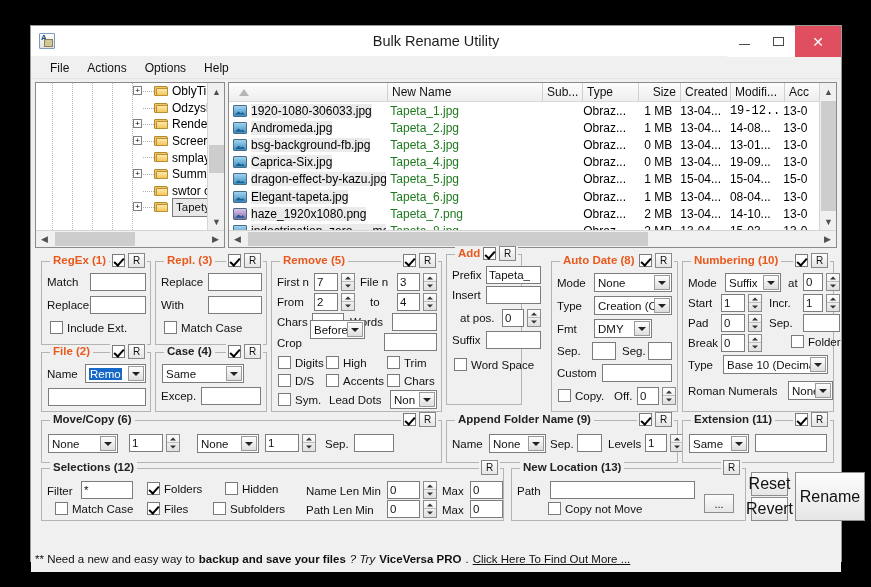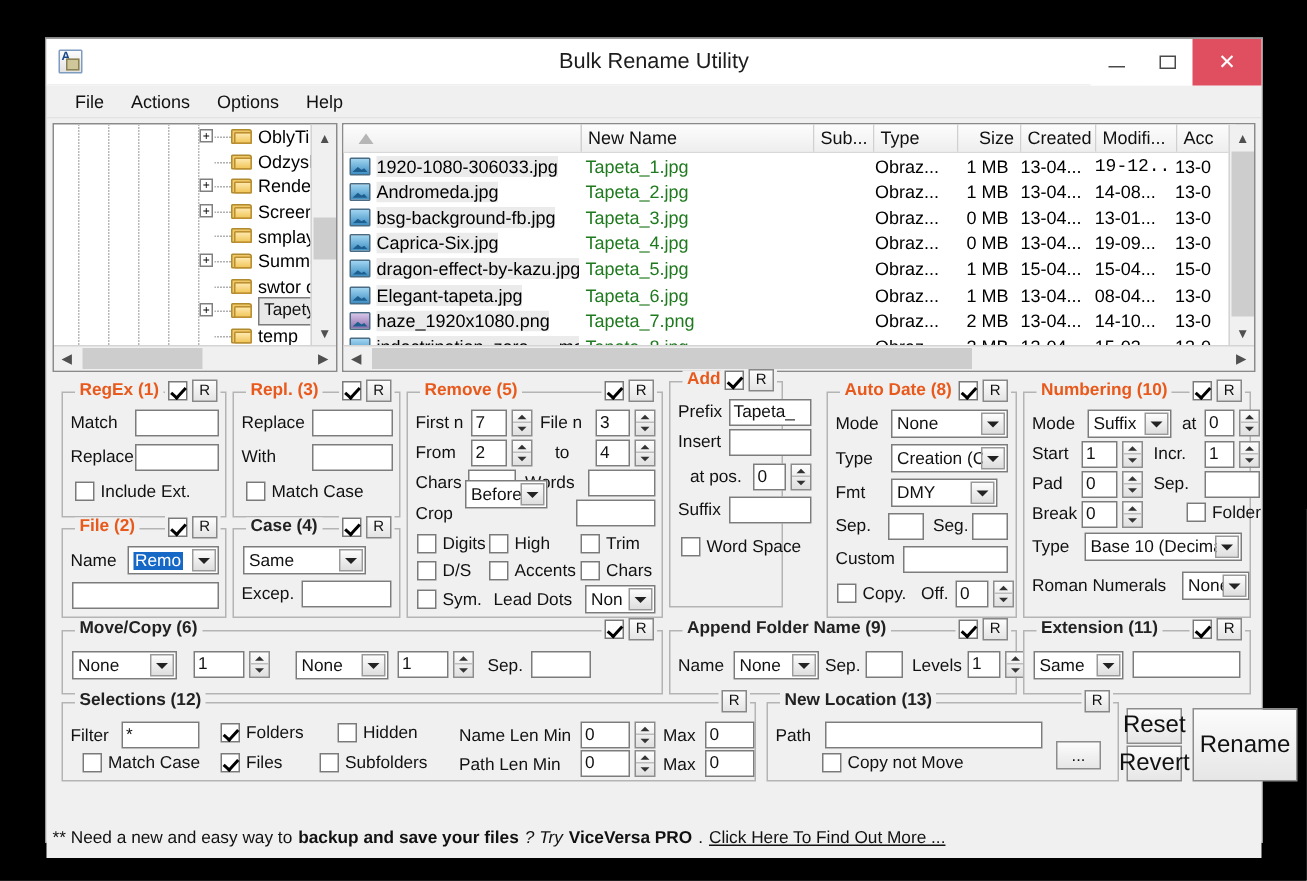--- a/index.html
+++ b/index.html
@@ -417,28 +417,20 @@
                   <span class="tree-label">swtor с</span>
                 </div>
                 <div class="tree-row">
                   <div class="tree-expander">+</div>
                   <div class="tree-dots"></div>
                   <div class="folder-ico">
                     <span class="bk"></span>
                     <span class="fr"></span>
                   </div>
                   <span class="tree-label sel">Tapety</span>
-                </div>
-                <div class="tree-row">
-                  <div class="tree-dots"></div>
-                  <div class="folder-ico">
-                    <span class="bk"></span>
-                    <span class="fr"></span>
-                  </div>
-                  <span class="tree-label">temp</span>
                 </div>
               </div>
           </div>
           <div class="vscroll">
             <div class="arrow">▲</div>
             <div class="thumb" style="top:62px;height:28px;"></div>
             <div class="arrow bot">▼</div>
           </div>
           <div class="hscroll">
             <div class="arrow">◀</div>
@@ -761,21 +753,21 @@
           <div class="sel" style="position:absolute;left:42px;top:11px;width:78px;">
             <span>None</span>
             <span class="arrowbox"></span>
           </div>
           <div class="lbl" style="position:absolute;left:5px;top:38px;">Type</div>
           <div class="sel" style="position:absolute;left:42px;top:34px;width:78px;">
             <span>Creation (Cur</span>
             <span class="arrowbox"></span>
           </div>
           <div class="lbl" style="position:absolute;left:5px;top:61px;">Fmt</div>
-          <div class="sel" style="position:absolute;left:42px;top:57px;width:71px;">
+          <div class="sel" style="position:absolute;left:42px;top:57px;width:58px;">
             <span>DMY</span>
             <span class="arrowbox"></span>
           </div>
           <div class="lbl" style="position:absolute;left:5px;top:83px;">Sep.</div>
           <div class="inp" style="position:absolute;left:40px;top:80px;width:24px;"></div>
           <div class="lbl" style="position:absolute;left:70px;top:83px;">Seg.</div>
           <div class="inp" style="position:absolute;left:96px;top:80px;width:24px;"></div>
           <div class="lbl" style="position:absolute;left:5px;top:105px;">Custom</div>
           <div class="inp" style="position:absolute;left:50px;top:102px;width:70px;"></div>
           <div class="chk-row" style="position:absolute;left:6px;top:127px;">

